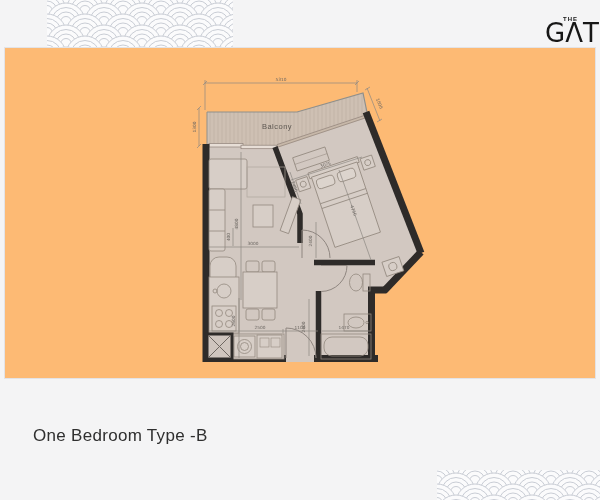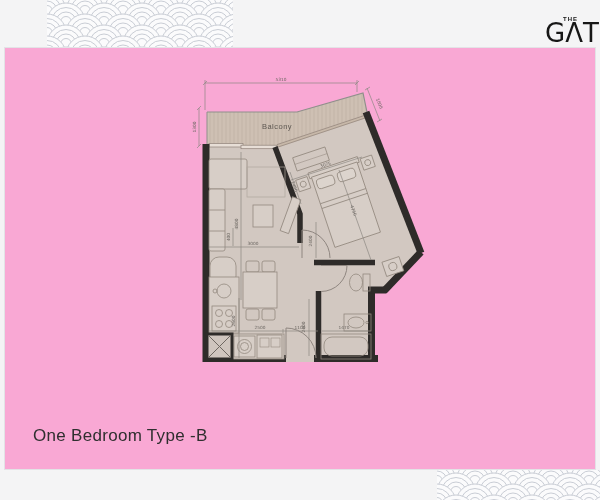--- a/index.html
+++ b/index.html
@@ -2,22 +2,22 @@
 <html><head>
 <meta charset="utf-8">
 <style>
   html,body{margin:0;padding:0;}
   body{width:600px;height:500px;overflow:hidden;background:#f4f4f5;
        font-family:"Liberation Sans", sans-serif;position:relative;}
   .stage{position:absolute;inset:0;}
   .waves{position:absolute;display:block;}
   .wt{left:47px;top:0;width:186px;height:47px;}
   .wb{left:437px;top:470px;width:163px;height:30px;}
-  .card{position:absolute;left:4px;top:47px;width:592px;height:423px;
-        background:#f9a8d4;border:1px solid #e3e3e6;box-sizing:border-box;}
+  .card{position:absolute;left:4px;top:47px;width:592px;height:332px;
+        background:#fdba74;border:1px solid #e3e3e6;box-sizing:border-box;}
   .logo{position:absolute;top:14px;left:545px;width:80px;height:32px;color:#161616;}
   .logo-the{position:absolute;top:2px;left:18px;font-size:6px;letter-spacing:1px;font-weight:bold;}
   .logo-main{position:absolute;top:5px;left:0;font-size:26px;line-height:1;
              font-family:"DejaVu Sans", sans-serif;font-weight:400;letter-spacing:0px;
              transform:scaleY(1.04);transform-origin:left top;white-space:nowrap;}
   .title{position:absolute;left:28px;top:378px;font-size:17px;color:#2f2f2f;
          letter-spacing:.3px;}
   .plan{position:absolute;left:0;top:0;width:600px;height:500px;pointer-events:none;}
   .dim-text{font-size:4.3px;fill:#6b6661;font-family:"DejaVu Sans",sans-serif;text-anchor:middle;}
   .room-label{font-size:7.5px;fill:#5c5650;letter-spacing:.5px;text-anchor:middle;

